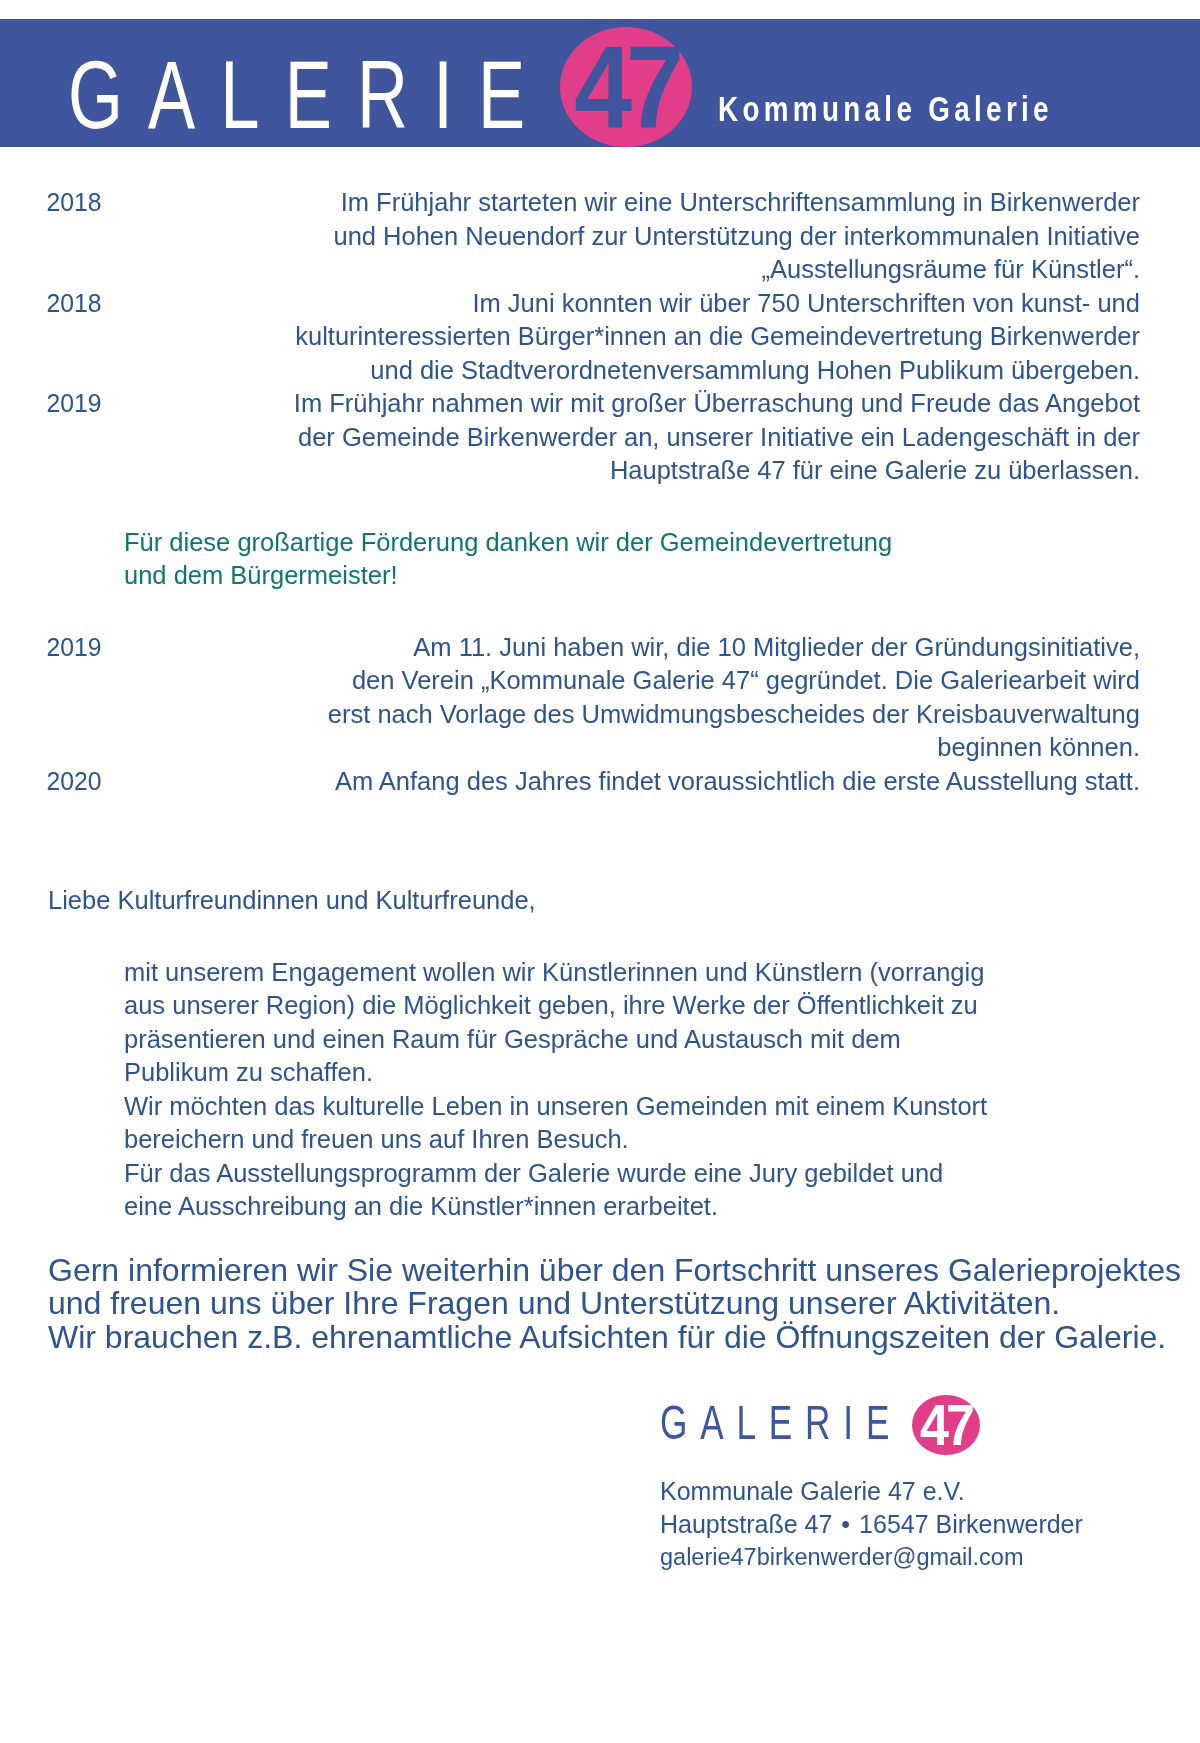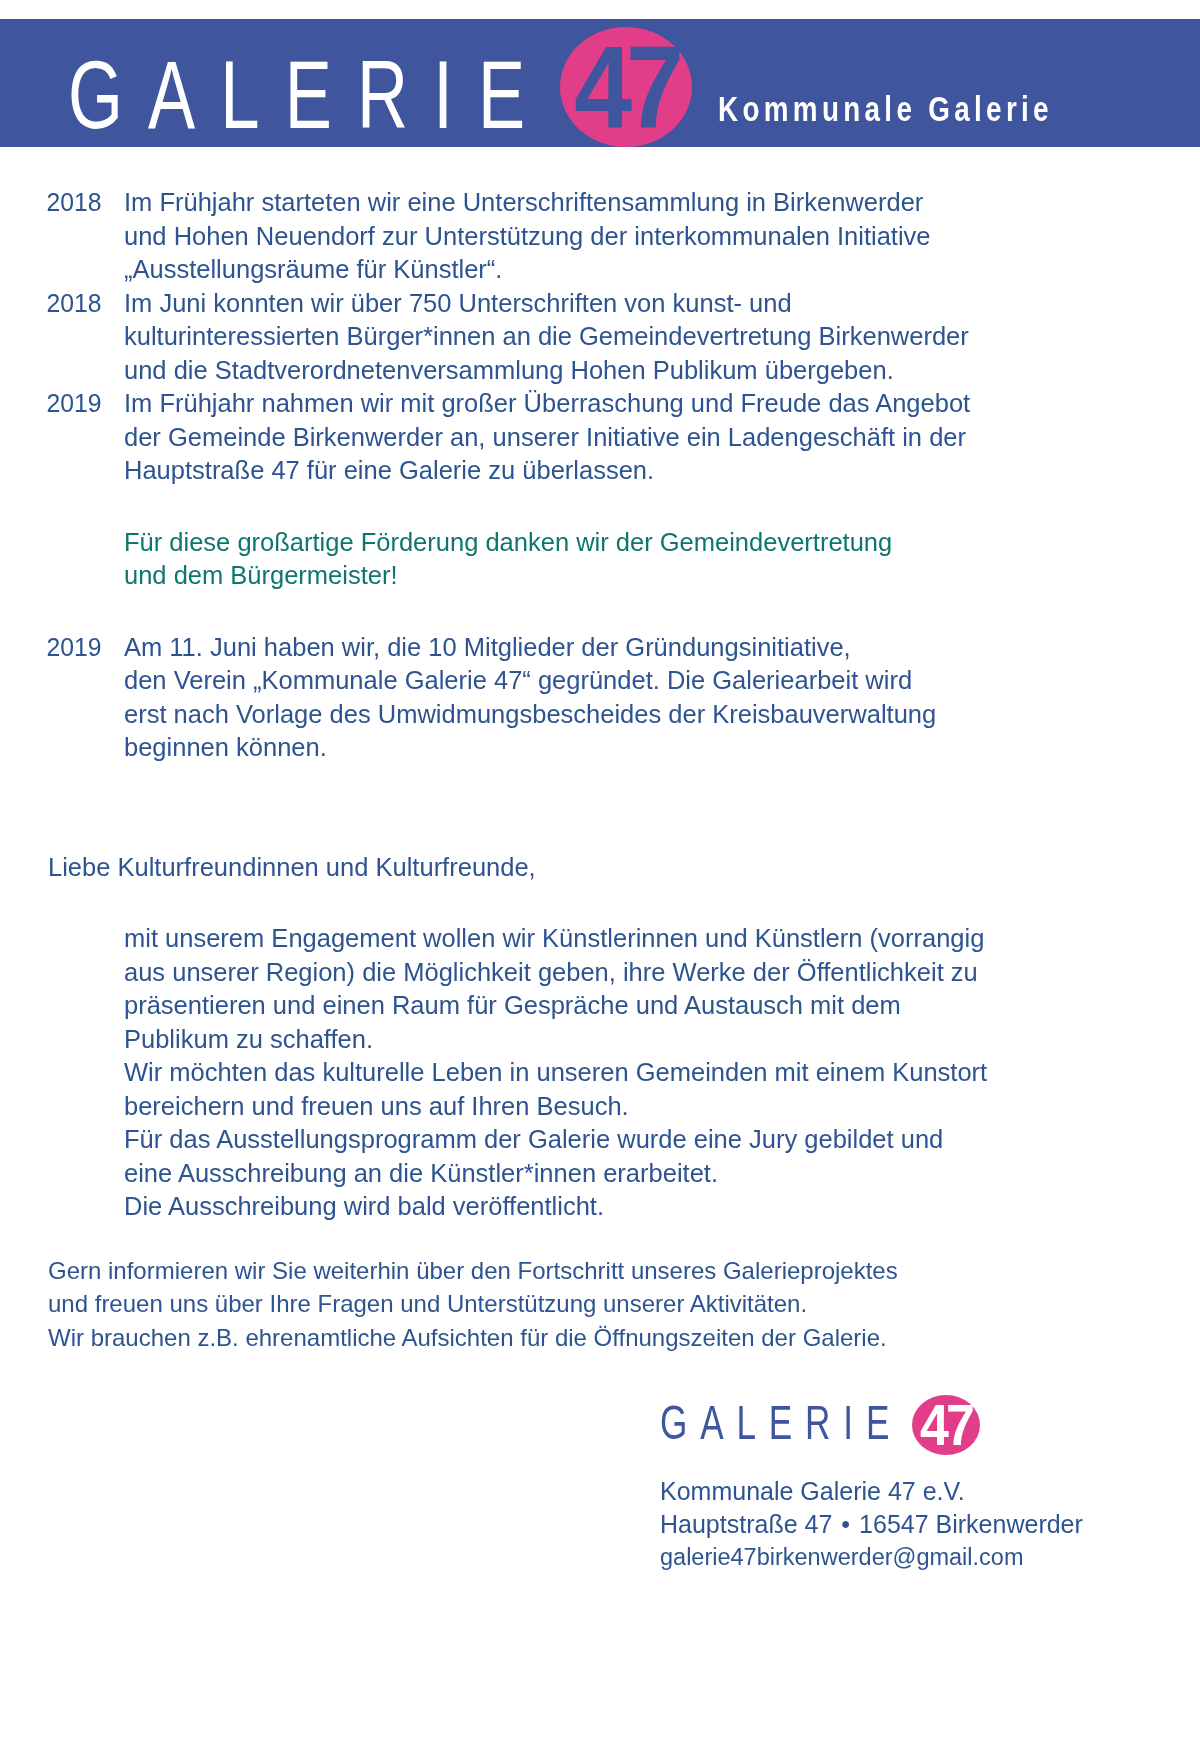--- a/index.html
+++ b/index.html
@@ -89,21 +89,21 @@
     transform-origin:left center;
   }
   .entry-body {
     flex:1 1 auto;
     padding-left:46px;
     padding-right:60px;
     font-size:25.5px;
     line-height:33.5px;
     color:#2d5490;
   }
-  .entry-body .ln { display:block; white-space:nowrap; }
+  .entry-body .ln { display:block; white-space:nowrap;text-align:right; }
 
   .spacer-sm { height:30px; }
   .spacer-md { height:38px; }
   .spacer-xl { height:86px; }
 
   .highlight {
     padding-left:124px;
     padding-right:60px;
     font-size:25.5px;
     line-height:33.5px;
@@ -124,21 +124,21 @@
     padding-right:50px;
     font-size:25.5px;
     line-height:33.5px;
     color:#2d5490;
   }
   .indented .ln { display:block; white-space:nowrap; }
 
   .closing {
     padding-left:48px;
     padding-right:40px;
-    font-size:24px;
+    font-size:32px;
     line-height:33.5px;
     color:#2d5490;
   }
   .closing .ln { display:block; white-space:nowrap; }
 
   
   .footer {
     position:absolute; left:0; top:1370px;
     width:1200px; height:373px;
   }
@@ -248,39 +248,44 @@
       <div class="entry">
         <div class="year">2019</div>
         <div class="entry-body">
           <span class="ln">Am 11. Juni haben wir, die 10 Mitglieder der Gründungsinitiative,</span>
           <span class="ln">den Verein „Kommunale Galerie 47“ gegründet. Die Galeriearbeit wird</span>
           <span class="ln">erst nach Vorlage des Umwidmungsbescheides der Kreisbauverwaltung</span>
           <span class="ln">beginnen können.</span>
         </div>
       </div>
 
+      <div class="entry">
+        <div class="year">2020</div>
+        <div class="entry-body">
+          <span class="ln">Am Anfang des Jahres findet voraussichtlich die erste Ausstellung statt.</span>
+        </div>
+      </div>
 
     </div>
 
     <div class="spacer-xl"></div>
 
     <div class="salutation">Liebe Kulturfreundinnen und Kulturfreunde,</div>
 
     <div class="spacer-md"></div>
 
     <div class="indented">
       <span class="ln">mit unserem Engagement wollen wir Künstlerinnen und Künstlern (vorrangig</span>
       <span class="ln">aus unserer Region) die Möglichkeit geben, ihre Werke der Öffentlichkeit zu</span>
       <span class="ln">präsentieren und einen Raum für Gespräche und Austausch mit dem</span>
       <span class="ln">Publikum zu schaffen.</span>
       <span class="ln">Wir möchten das kulturelle Leben in unseren Gemeinden mit einem Kunstort</span>
       <span class="ln">bereichern und freuen uns auf Ihren Besuch.</span>
       <span class="ln">Für das Ausstellungsprogramm der Galerie wurde eine Jury gebildet und</span>
       <span class="ln">eine Ausschreibung an die Künstler*innen erarbeitet.</span>
-      <span class="ln">Die Ausschreibung wird bald veröffentlicht.</span>
     </div>
 
     <div class="spacer-sm"></div>
 
     <div class="closing">
       <span class="ln">Gern informieren wir Sie weiterhin über den Fortschritt unseres Galerieprojektes</span>
       <span class="ln">und freuen uns über Ihre Fragen und Unterstützung unserer Aktivitäten.</span>
       <span class="ln">Wir brauchen z.B. ehrenamtliche Aufsichten für die Öffnungszeiten der Galerie.</span>
     </div>
 

